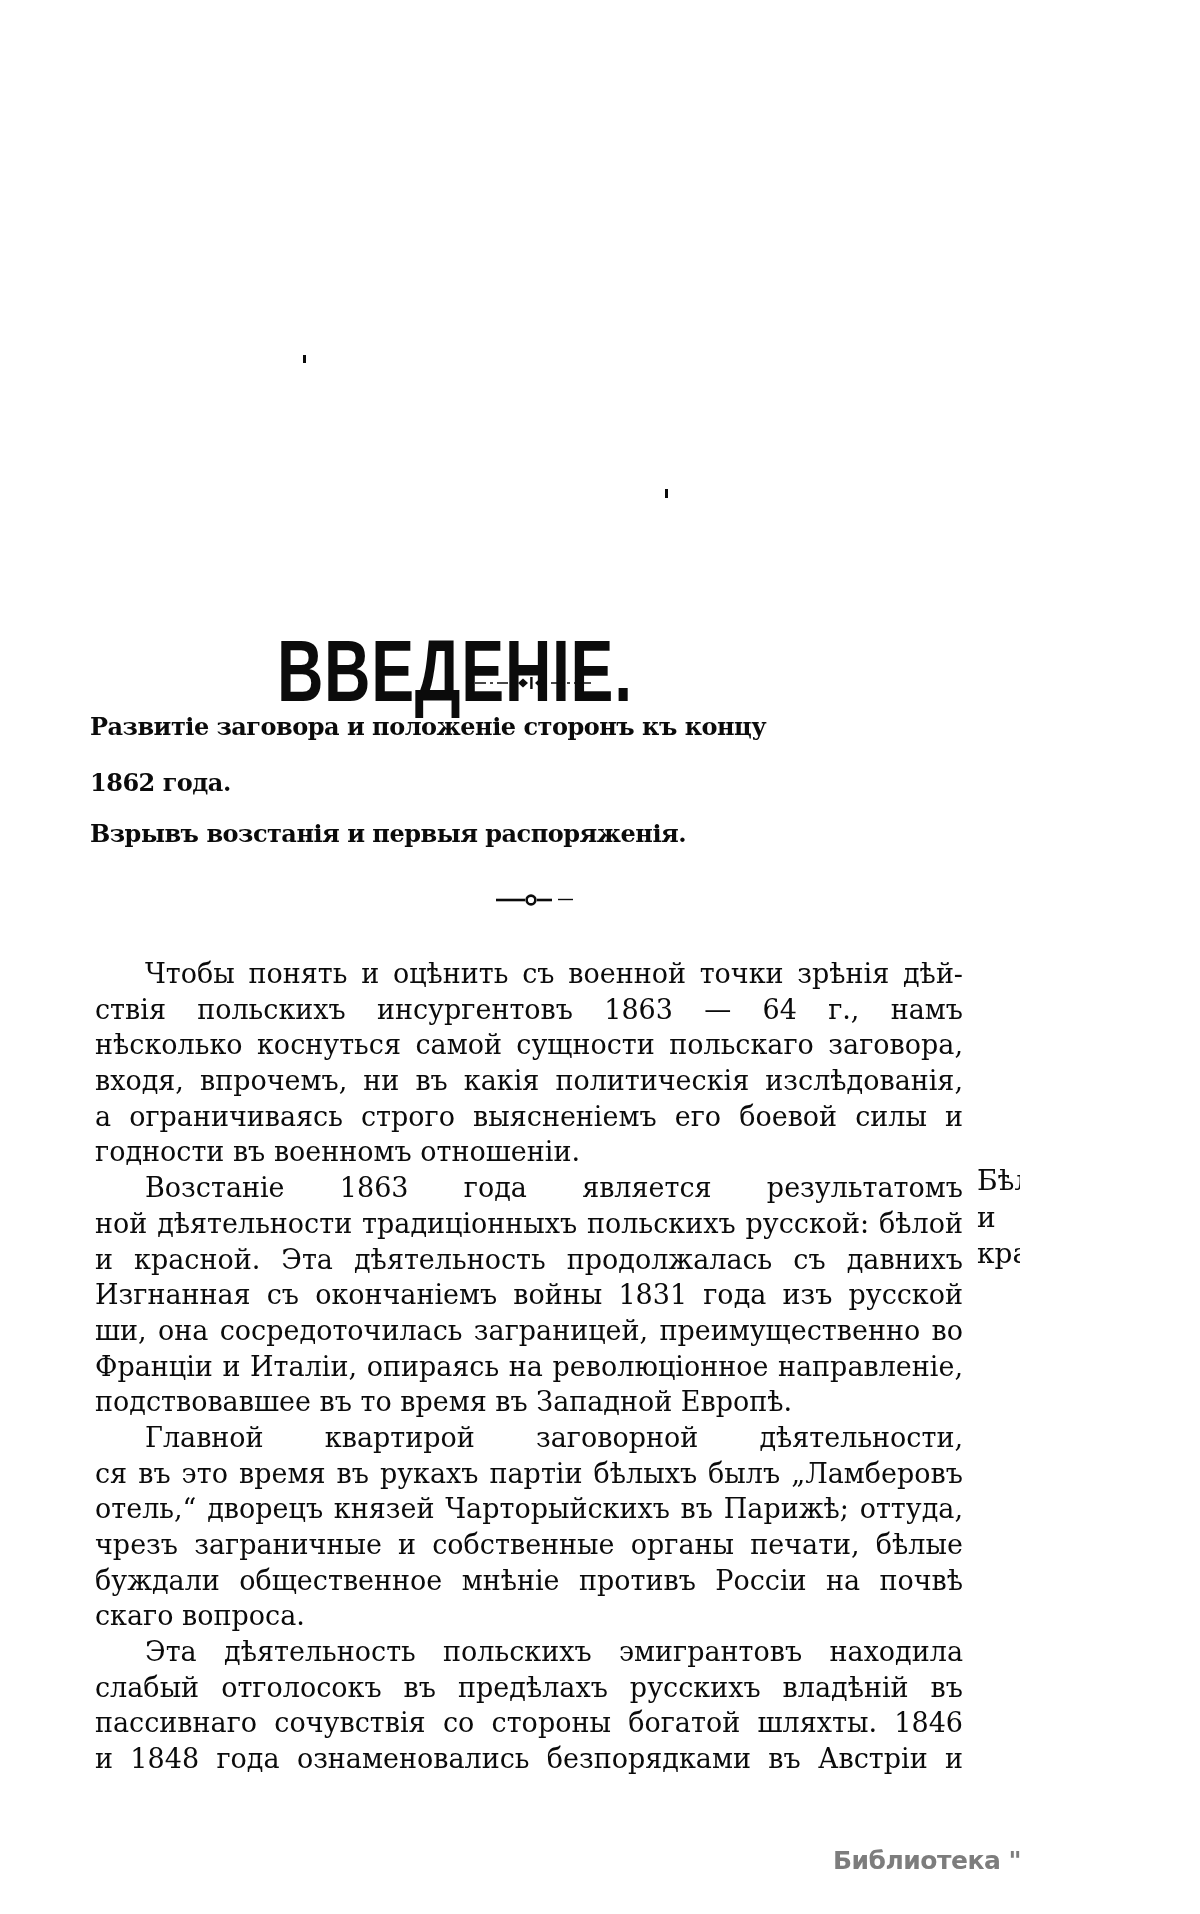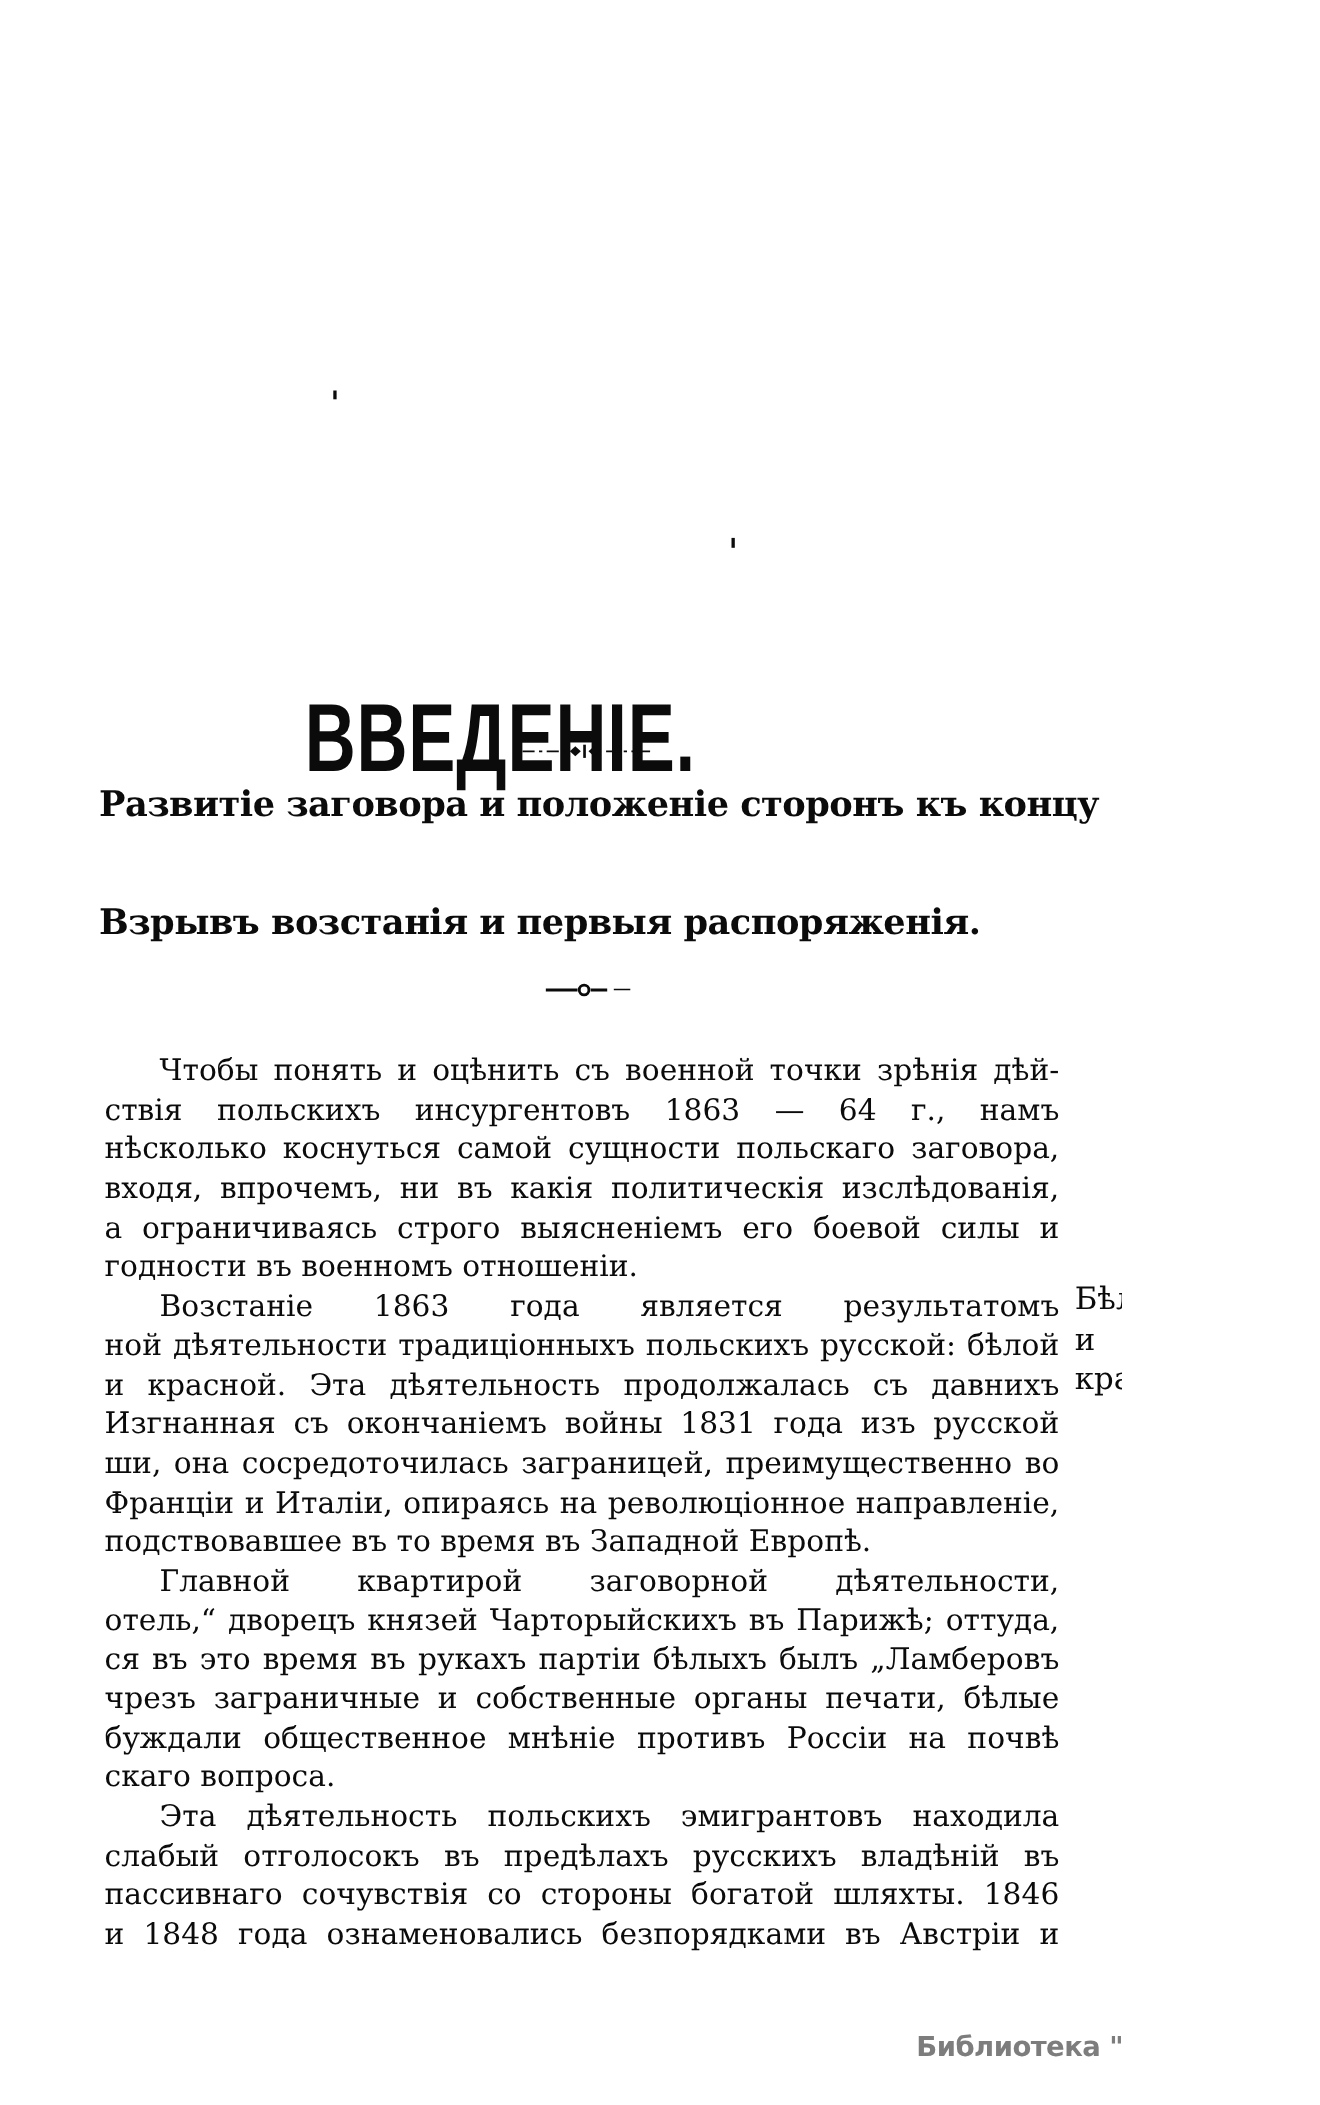--- a/index.html
+++ b/index.html
@@ -35,24 +35,24 @@
   
   .ornament { position: absolute; }
   .ornament-1 { left: 473px; top: 676px; }
   .ornament-2 { left: 496px; top: 893px; }
 
   
   .head-line {
     position: absolute;
     left: 90px;
     width: 724px;
-    text-align: center;
+    text-align: left;
     font-family: "DejaVu Serif", serif;
     font-weight: 700;
-    font-size: 32px;
+    font-size: 24px;
     letter-spacing: -0.5px;
     white-space: nowrap;
   }
   .head-line-1 { top: 712px; }
   .head-line-2 { top: 768px; }
   .head-line-3 { top: 819px; }
 
   
   .bodytext {
     position: absolute;
@@ -114,20 +114,21 @@
 
   <svg class="ornament ornament-1" width="120" height="14" viewBox="0 0 120 14">
     <line x1="2" y1="7" x2="40" y2="7" stroke="#0b0b0b" stroke-width="1.6" stroke-dasharray="11 4 3 4"></line>
     <polygon points="50,2.5 55,7 50,11.5 45,7" fill="#0b0b0b"></polygon>
     <rect x="57.2" y="1" width="2.4" height="12" fill="#0b0b0b"></rect>
     <polygon points="67,2.5 72,7 67,11.5 62,7" fill="#0b0b0b"></polygon>
     <line x1="78" y1="7" x2="118" y2="7" stroke="#0b0b0b" stroke-width="1.6" stroke-dasharray="12 4 3 4 2 3"></line>
   </svg>
 
   <div class="head-line head-line-1">Развитіе заговора и положеніе сторонъ къ концу</div>
+  <div class="head-line head-line-2">1862 года.</div>
   <div class="head-line head-line-3">Взрывъ возстанія и первыя распоряженія.</div>
 
   <svg class="ornament ornament-2" width="78" height="14" viewBox="0 0 78 14">
     <line x1="0" y1="7" x2="29" y2="7" stroke="#0b0b0b" stroke-width="2.6"></line>
     <circle cx="35" cy="7" r="4.4" fill="#ffffff" stroke="#0b0b0b" stroke-width="2.6"></circle>
     <line x1="41" y1="7" x2="56" y2="7" stroke="#0b0b0b" stroke-width="2.6"></line>
     <line x1="62" y1="6.5" x2="77" y2="6.5" stroke="#0b0b0b" stroke-width="1.4"></line>
   </svg>
 
   <div class="bodytext">
@@ -138,22 +139,22 @@
       <div class="line">а ограничиваясь строго выясненіемъ его боевой силы и при-</div>
       <div class="line end">годности въ военномъ отношеніи.</div>
       <div class="line indent">Возстаніе 1863 года является результатомъ конспиратив-</div>
       <div class="line">ной дѣятельности традиціонныхъ польскихъ русской: бѣлой</div>
       <div class="line">и красной. Эта дѣятельность продолжалась съ давнихъ поръ.</div>
       <div class="line">Изгнанная съ окончаніемъ войны 1831 года изъ русской Поль-</div>
       <div class="line">ши, она сосредоточилась заграницей, преимущественно во</div>
       <div class="line">Франціи и Италіи, опираясь на революціонное направленіе, гос-</div>
       <div class="line end">подствовавшее въ то время въ Западной Европѣ.</div>
       <div class="line indent">Главной квартирой заговорной дѣятельности, находившей-</div>
+      <div class="line">ся въ это время въ рукахъ партіи бѣлыхъ былъ „Ламберовъ</div>
       <div class="line">отель,“ дворецъ князей Чарторыйскихъ въ Парижѣ; оттуда,</div>
-      <div class="line">ся въ это время въ рукахъ партіи бѣлыхъ былъ „Ламберовъ</div>
       <div class="line">чрезъ заграничные и собственные органы печати, бѣлые воз-</div>
       <div class="line">буждали общественное мнѣніе противъ Россіи на почвѣ поль-</div>
       <div class="line end">скаго вопроса.</div>
       <div class="line indent">Эта дѣятельность польскихъ эмигрантовъ находила лишь</div>
       <div class="line">слабый отголосокъ въ предѣлахъ русскихъ владѣній въ формѣ</div>
       <div class="line">пассивнаго сочувствія со стороны богатой шляхты. 1846</div>
       <div class="line">и 1848 года ознаменовались безпорядками въ Австріи и Прус-</div>
     </div>
 
   <div class="margin-note">

